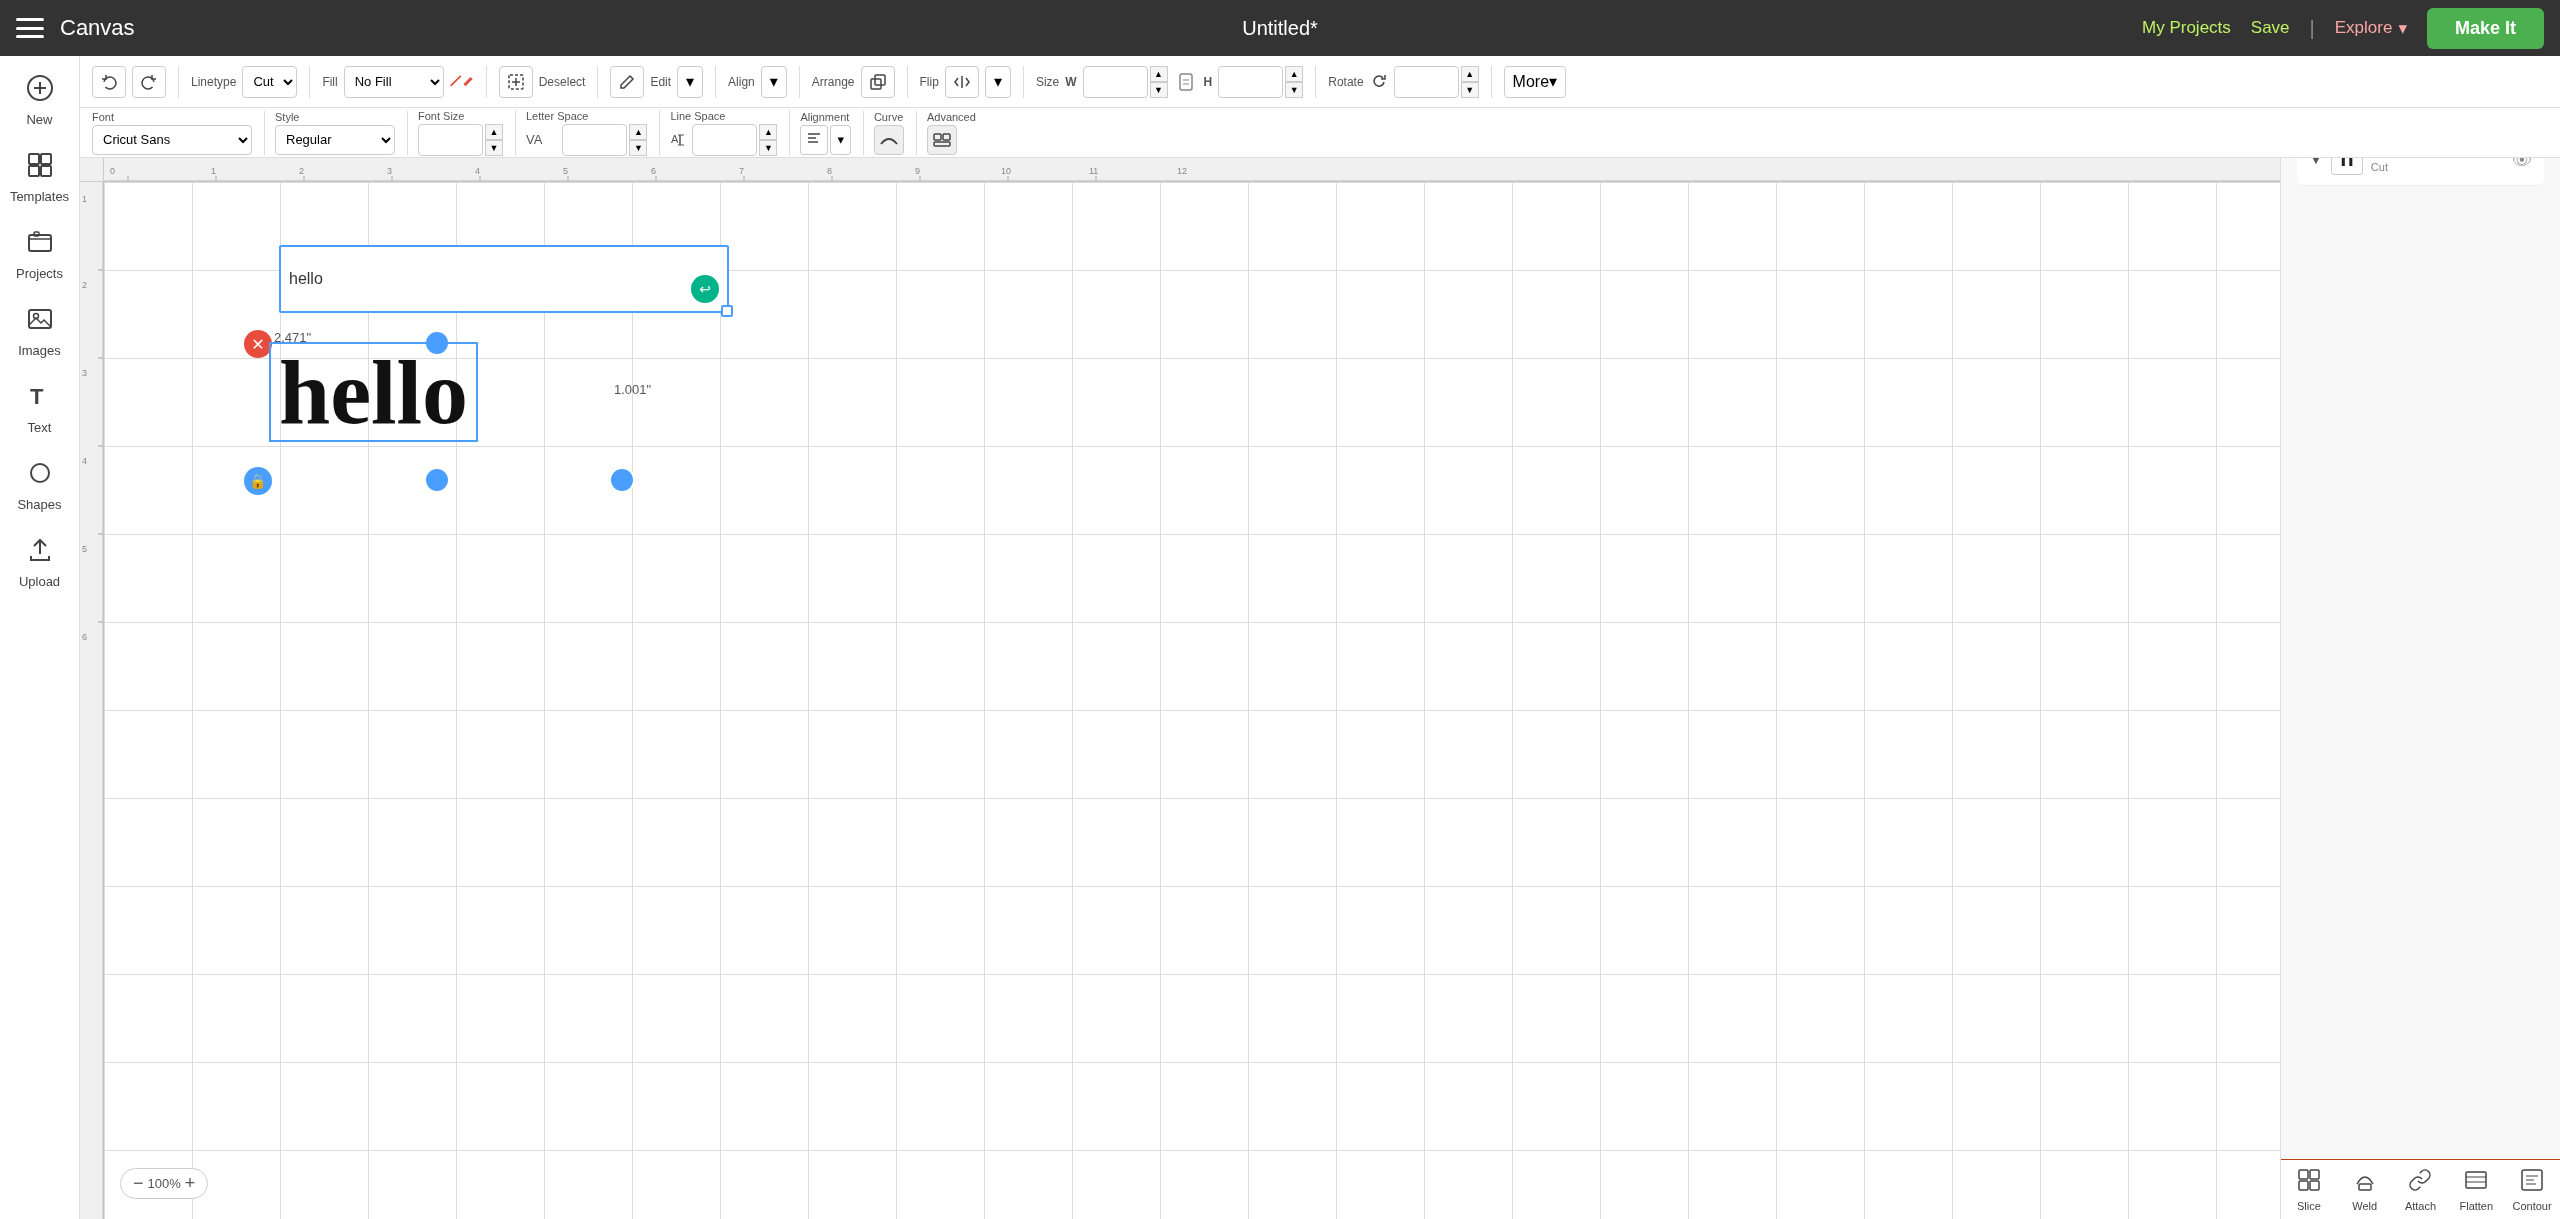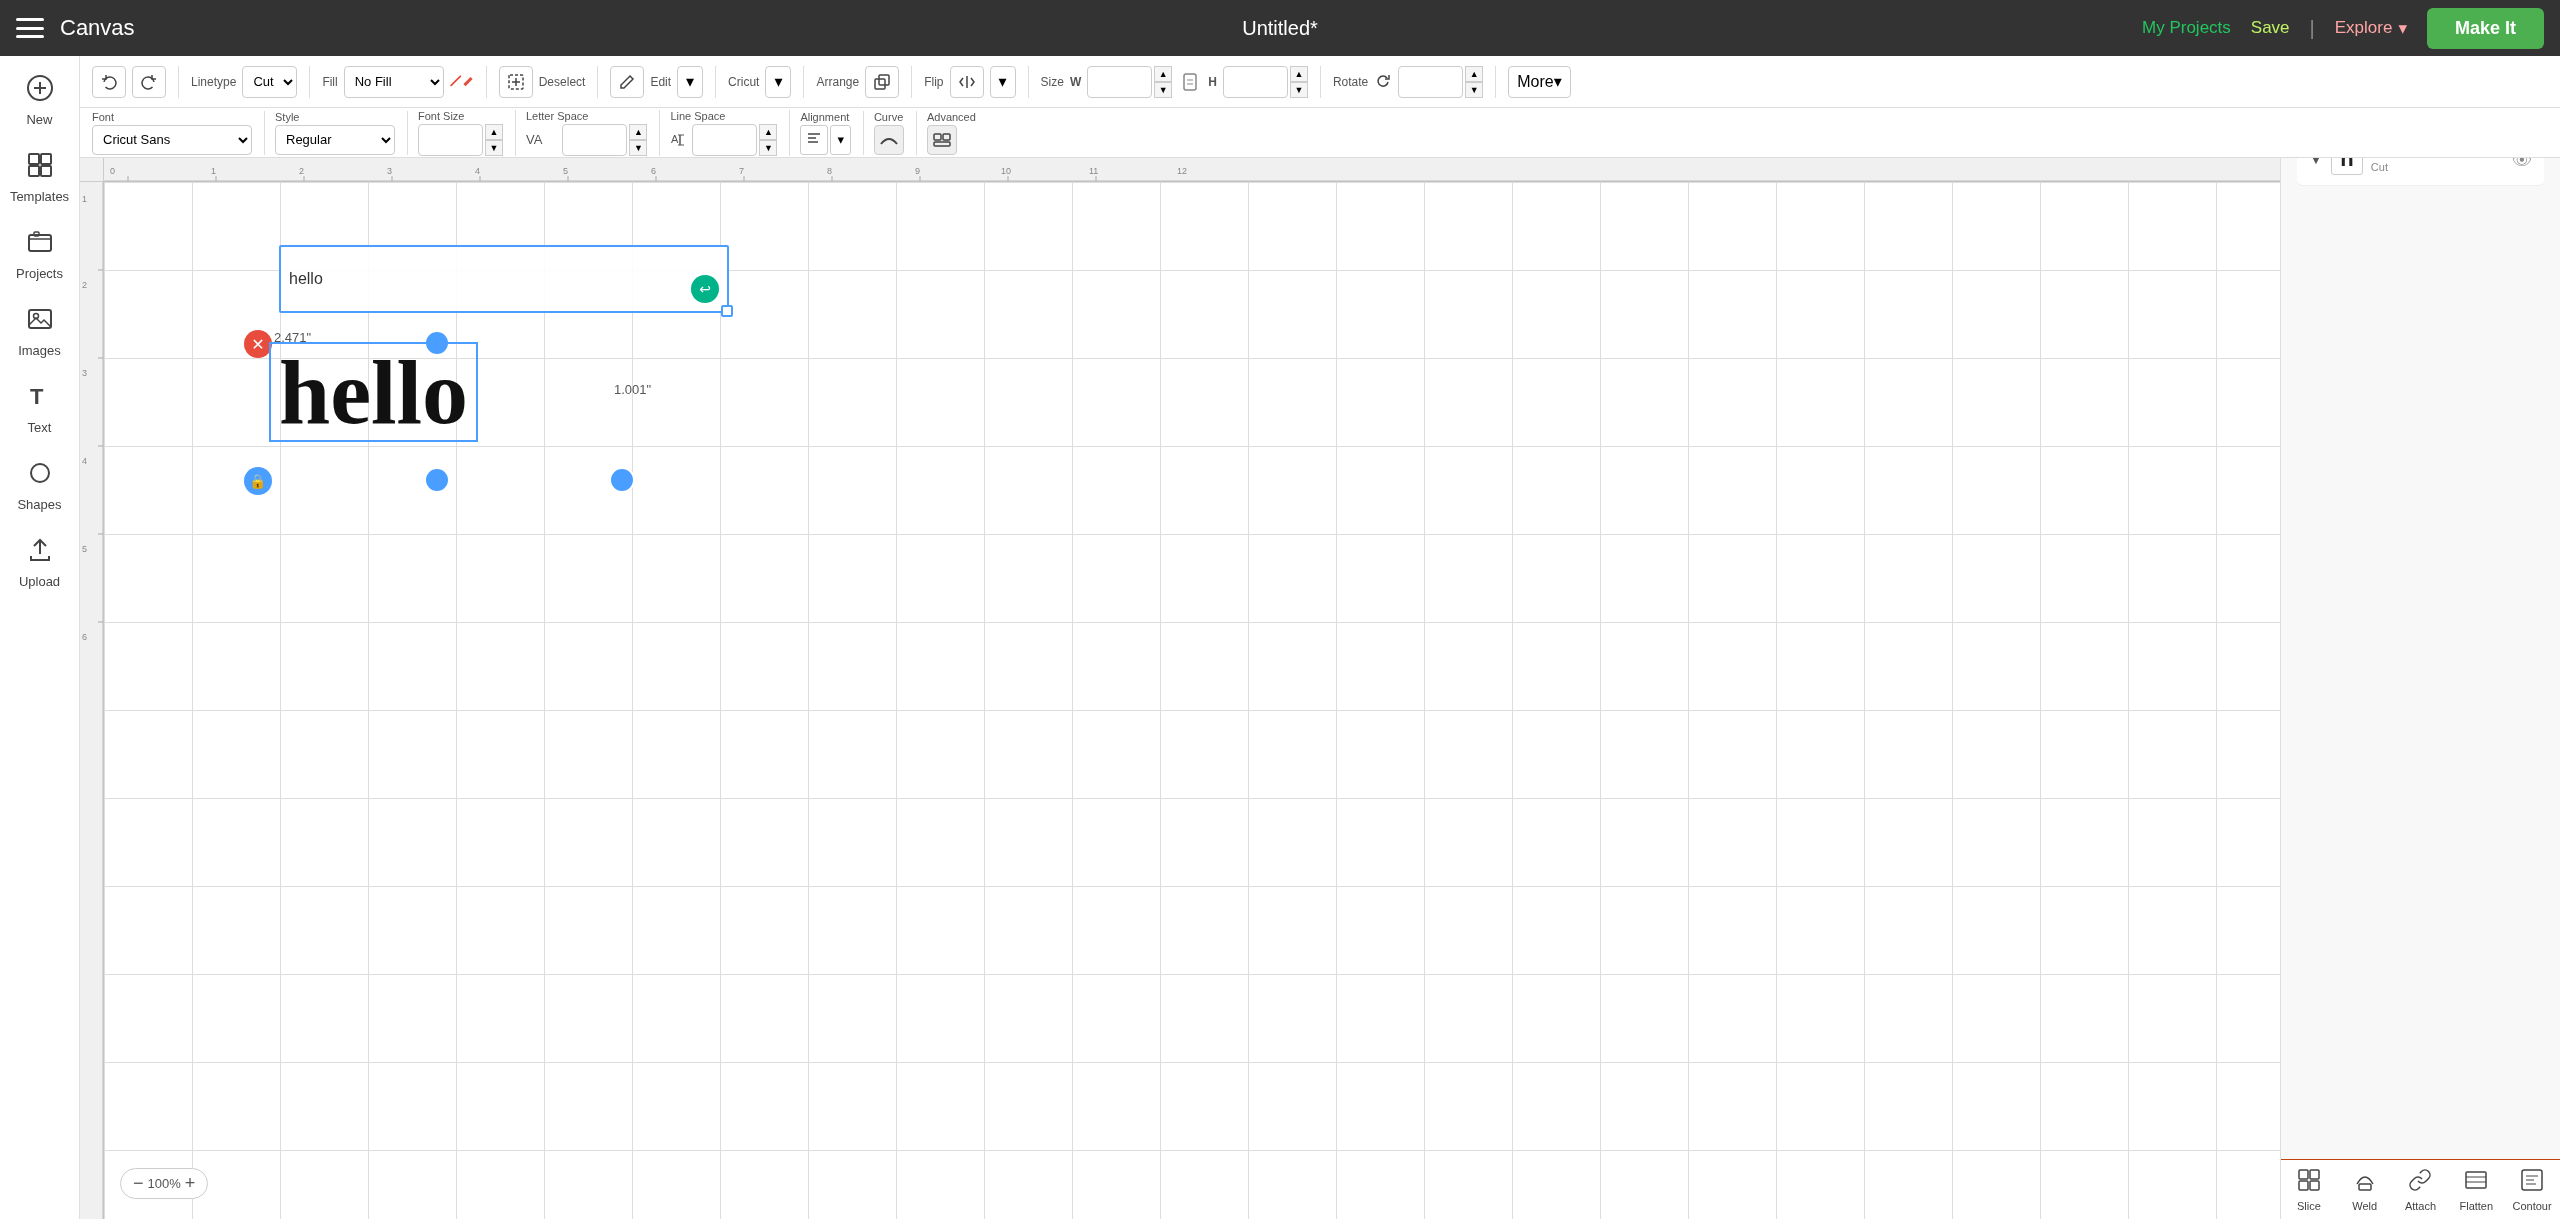--- a/index.html
+++ b/index.html
@@ -10,21 +10,21 @@
       display: flex; align-items: center;
       background: #333; color: #fff;
       height: 56px; padding: 0 16px; gap: 16px;
       position: fixed; top: 0; left: 0; right: 0; z-index: 100;
     }
     .header-menu-icon { width: 28px; height: 20px; display: flex; flex-direction: column; justify-content: space-between; cursor: pointer; }
     .header-menu-icon span { display: block; height: 3px; background: #fff; border-radius: 2px; }
     .header-title { font-size: 22px; font-weight: 500; color: #fff; margin-right: auto; }
     .header-center { position: absolute; left: 50%; transform: translateX(-50%); font-size: 20px; color: #fff; }
     .header-right { display: flex; align-items: center; gap: 20px; margin-left: auto; }
-    .header-right a { color: #22c55e; font-size: 17px; text-decoration: none; }
+    .header-right a { color: #bef264; font-size: 17px; text-decoration: none; }
     .header-save { color: #bef264; font-size: 17px; background: none; border: none; cursor: pointer; }
     .header-separator { color: #888; font-size: 20px; }
     .header-explore { display: flex; align-items: center; gap: 6px; color: #fca5a5; font-size: 17px; cursor: pointer; }
     .make-it-btn { background: #4caf50; color: #fff; border: none; border-radius: 6px; padding: 10px 28px; font-size: 18px; font-weight: 600; cursor: pointer; }
 
     
     .toolbar {
       display: flex; align-items: center;
       background: #fff; border-bottom: 1px solid #ddd;
       height: 52px; padding: 0 12px; gap: 12px;
@@ -363,21 +363,21 @@
     <button class="toolbar-icon-btn">
       <svg width="16" height="16" viewBox="0 0 16 16">
           <path d="M11 2l3 3-9 9H2v-3L11 2z" fill="none" stroke="#444" stroke-width="1.5"></path>
         </svg>
     </button>
     <span class="toolbar-label">Edit</span>
     <button class="toolbar-icon-btn">▾</button>
   </div>
 
   <div class="toolbar-group">
-    <span class="toolbar-label">Cricut</span>
+    <span class="toolbar-label">Align</span>
     <button class="toolbar-icon-btn">▾</button>
   </div>
 
   <div class="toolbar-group">
     <span class="toolbar-label">Arrange</span>
     <button class="toolbar-icon-btn">
       <svg width="16" height="16" viewBox="0 0 16 16">
           <rect x="1" y="5" width="10" height="10" rx="1" fill="none" stroke="#444" stroke-width="1.5"></rect>
           <rect x="5" y="1" width="10" height="10" rx="1" fill="none" stroke="#444" stroke-width="1.5"></rect>
         </svg>

